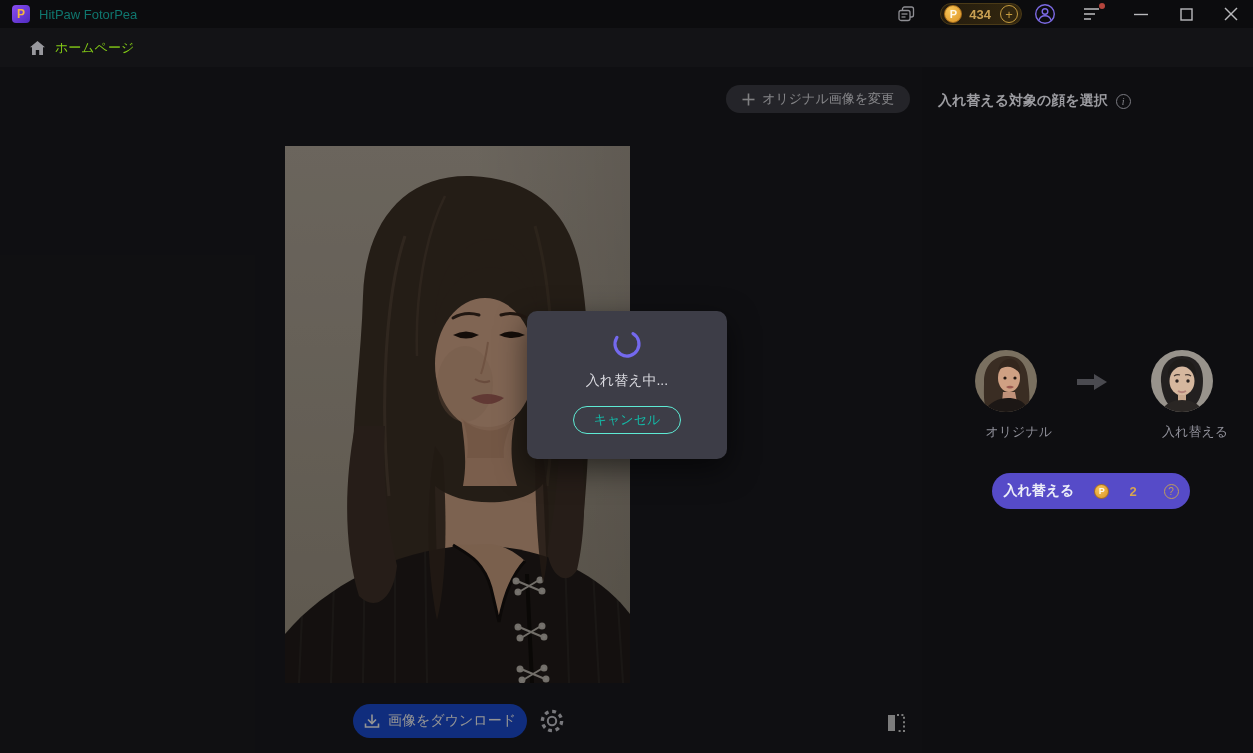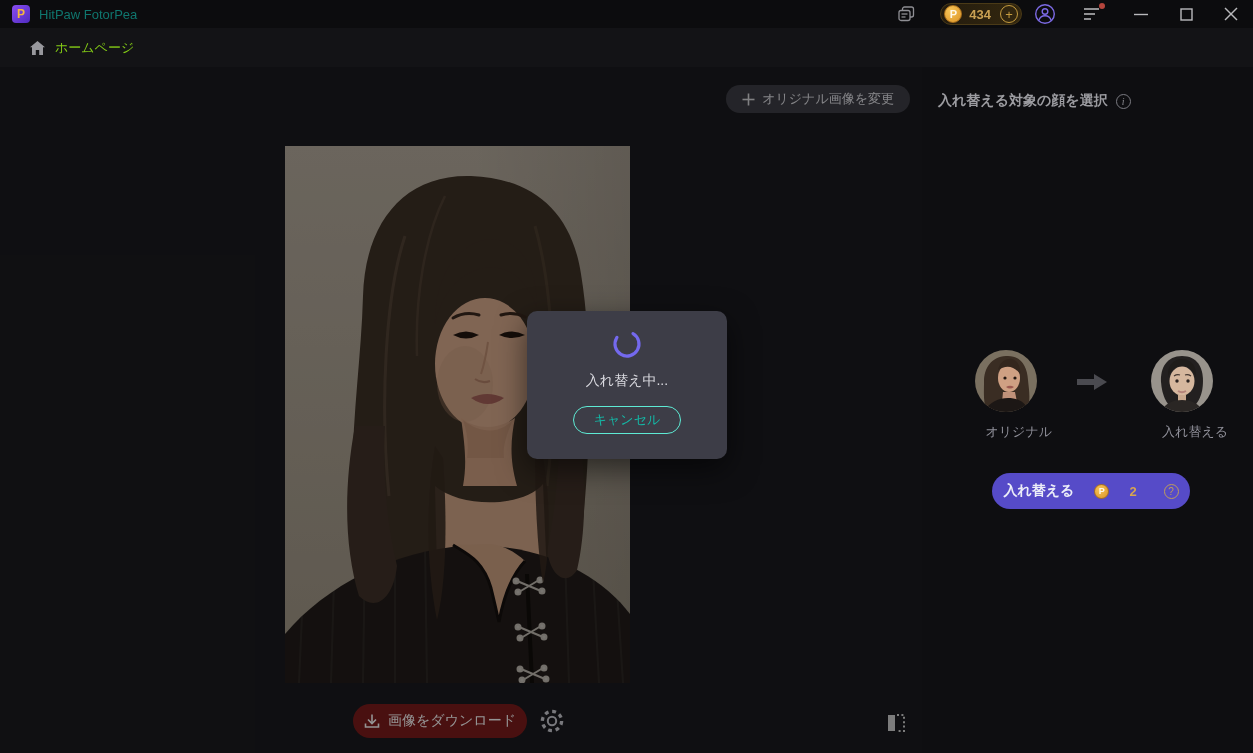--- a/index.html
+++ b/index.html
@@ -39,21 +39,21 @@
   .canvas { position:relative; width:922px; height:686px; background:#1b1b1f;padding-left:33px; }
   .sidebar { position:relative; width:331px; height:686px; background:#0e0e11; }
 
   
   .change-btn { position:absolute; right:12px; top:18px; height:28px; padding:0 16px; border:none;
                 border-radius:14px; background:#3f3f47; color:#e6e6ec; font-size:13px;
                 display:flex; align-items:center; gap:7px; cursor:pointer; font-family:inherit; }
   .photo { position:absolute; left:285px; top:79px; width:345px; height:537px; }
   .photo svg { display:block; }
   .download-btn { position:absolute; left:353px; top:637px; width:174px; height:34px; border:none;
-                  border-radius:17px; background:#7f1d1d; color:#ffffff; font-size:14px;
+                  border-radius:17px; background:#1d4ed8; color:#ffffff; font-size:14px;
                   display:flex; align-items:center; justify-content:center; gap:8px; cursor:pointer; font-family:inherit; }
   .gear-btn { position:absolute; left:539px; top:641px; width:26px; height:26px; cursor:pointer; }
   .compare-btn { position:absolute; left:884px; top:644px; width:24px; height:24px; cursor:pointer; }
 
   .dim-overlay { position:absolute; inset:0; background:rgba(0,0,0,0.42); z-index:5; }
 
   
   .modal { position:absolute; left:527px; top:235px; width:200px; height:148px; background:#3d3d47;
            border-radius:10px; z-index:10; text-align:center; box-shadow:0 10px 30px rgba(0,0,0,.55);margin-top:9px; }
   .spinner { width:32px; height:32px; margin:17px auto 0; animation:spin 1s linear infinite; }

